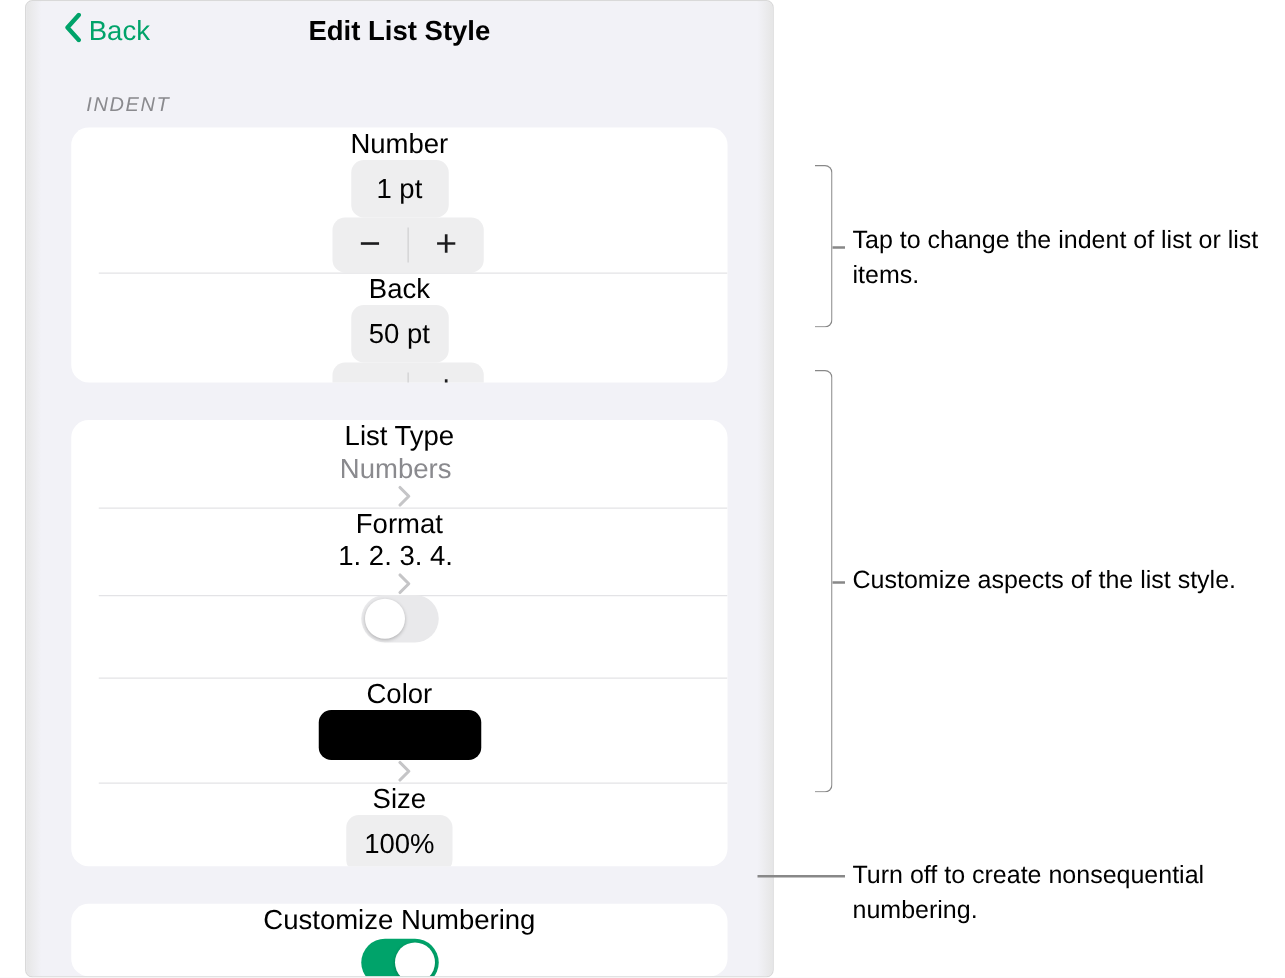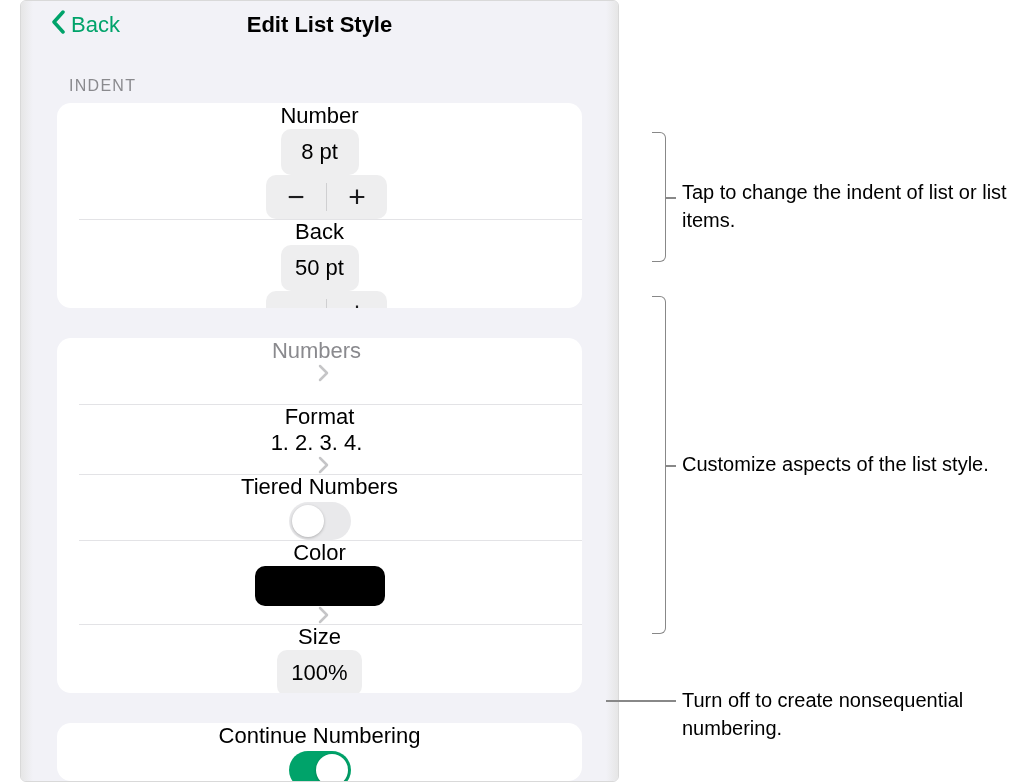--- a/index.html
+++ b/index.html
@@ -66,20 +66,21 @@
     font-size: 22px;
     cursor: pointer;
   }
   .nav-back svg { margin-right: 4px; }
 
   .section-header {
     padding: 28px 36px 8px 36px;
     color: #8a8a8e;
     font-size: 16px;
     letter-spacing: 0.08em;
+    font-style: italic;
   }
 
   .group {
     margin: 0 24px 30px 24px;
     background: #fff;
     border-radius: 14px;
     overflow: hidden;
   }
   .group.last { margin-bottom: 0; }
 
@@ -215,58 +216,58 @@
           <span>Back</span>
         </div>
         <div class="nav-title">Edit List Style</div>
       </div>
 
       <div class="section-header">INDENT</div>
 
       <div class="group">
         <div class="row">
           <div class="row-label">Number</div>
-          <div class="value-pill">8 pt</div>
+          <div class="value-pill">1 pt</div>
           <div class="stepper">
             <button>−</button>
             <div class="divider"></div>
             <button>+</button>
           </div>
         </div>
         <div class="row">
           <div class="row-label">Back</div>
           <div class="value-pill">50 pt</div>
           <div class="stepper">
             <button>−</button>
             <div class="divider"></div>
             <button>+</button>
           </div>
         </div>
       </div>
 
       <div class="group">
         <div class="row">
+          <div class="row-label">List Type</div>
           <div class="row-value-muted">Numbers</div>
           <span class="chevron">
             <svg width="11" height="18" viewBox="0 0 11 18">
                 <path d="M2 2 L9 9 L2 16" fill="none" stroke="#c5c5c7" stroke-width="2.5" stroke-linecap="round" stroke-linejoin="round"></path>
               </svg>
           </span>
         </div>
         <div class="row">
           <div class="row-label">Format</div>
           <div class="row-value">1. 2. 3. 4.</div>
           <span class="chevron">
             <svg width="11" height="18" viewBox="0 0 11 18">
                 <path d="M2 2 L9 9 L2 16" fill="none" stroke="#c5c5c7" stroke-width="2.5" stroke-linecap="round" stroke-linejoin="round"></path>
               </svg>
           </span>
         </div>
         <div class="row">
-          <div class="row-label">Tiered Numbers</div>
           <div class="toggle off">
               <div class="knob"></div>
             </div>
         </div>
         <div class="row">
           <div class="row-label">Color</div>
           <div class="color-swatch" style="background: rgb(0, 0, 0);"></div>
           <span class="chevron">
             <svg width="11" height="18" viewBox="0 0 11 18">
                 <path d="M2 2 L9 9 L2 16" fill="none" stroke="#c5c5c7" stroke-width="2.5" stroke-linecap="round" stroke-linejoin="round"></path>
@@ -279,21 +280,21 @@
           <div class="stepper">
             <button>−</button>
             <div class="divider"></div>
             <button>+</button>
           </div>
         </div>
       </div>
 
       <div class="group last">
         <div class="row">
-          <div class="row-label">Continue Numbering</div>
+          <div class="row-label">Customize Numbering</div>
           <div class="toggle on">
               <div class="knob"></div>
             </div>
         </div>
       </div>
 
     </div>
   </div>
 
   <div class="bracket" style="left:652px; top:132px; width:14px; height:130px;"></div>

